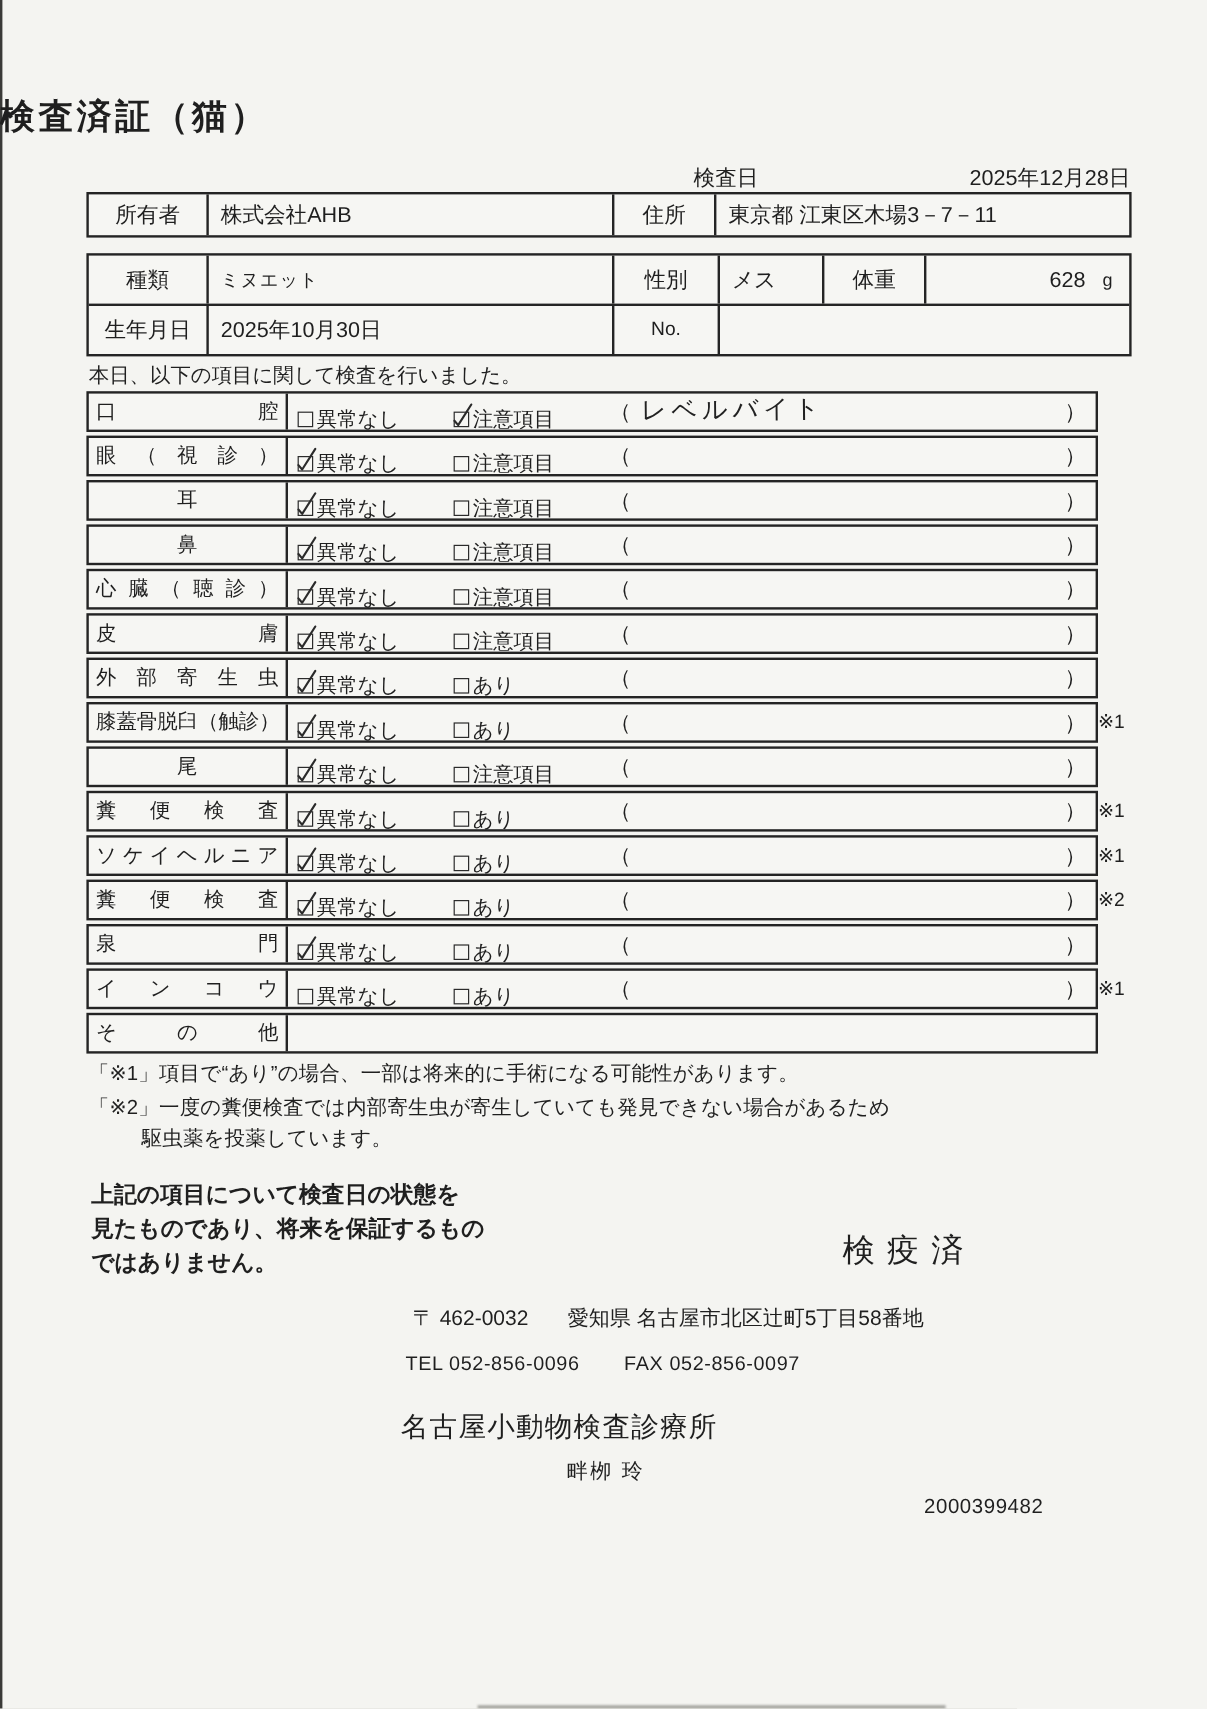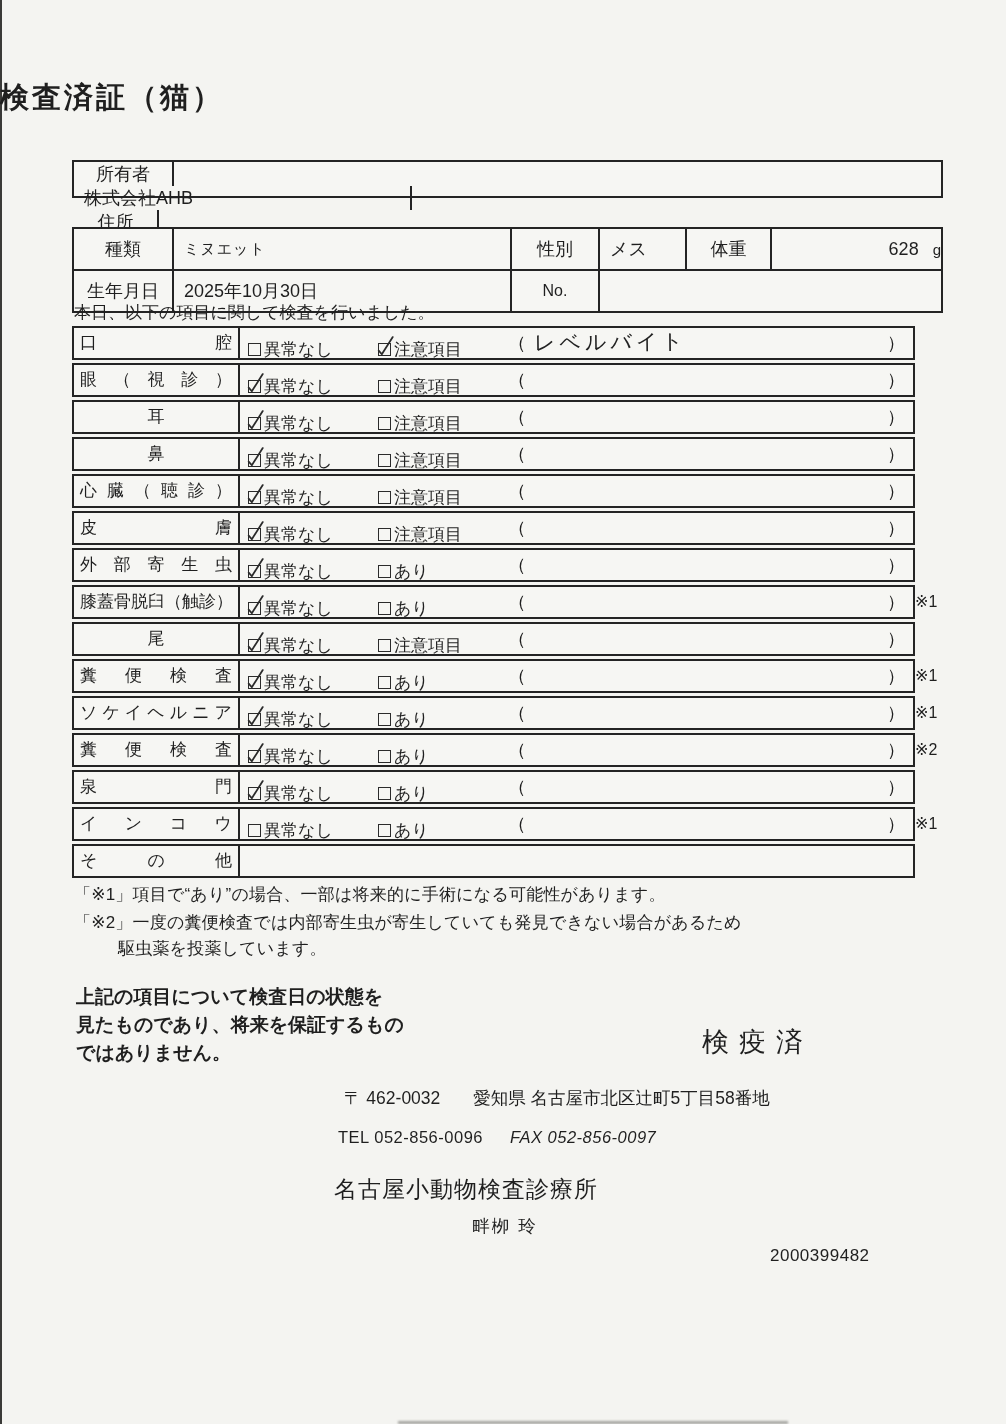--- a/index.html
+++ b/index.html
@@ -19,34 +19,34 @@
     position:absolute;top:78px;left:0;width:100%;
     text-align:left;font-size:29px;font-weight:600;letter-spacing:3px;margin:0;
   }
   .date-row{
     position:absolute;top:136px;left:578px;right:64px;
     display:flex;justify-content:space-between;font-size:18px;
   }
 
   .hdr-table{
     position:absolute;left:72px;width:871px;
-    border:2px solid #242424;box-sizing:border-box;background:#f6f6f3;flex-direction:column;
+    border:2px solid #242424;box-sizing:border-box;background:#f6f6f3;
   }
   .owner-table{top:160px;height:38px;display:flex;}
-  .animal-table{top:211px;height:86px;display:flex;flex-direction:column;margin-top:16px;}
+  .animal-table{top:211px;height:86px;display:flex;flex-direction:column;}
   .tr{display:flex;flex:1;}
   .tr.top{border-bottom:2px solid #242424;}
   .cell{display:flex;align-items:center;box-sizing:border-box;font-size:18px;}
   .cell.lab{justify-content:center;}
   .bR{border-right:2px solid #242424;}
   .w100{width:100px;} .w338{width:338px;} .w85{width:85px;} .w88{width:88px;} .w87{width:87px;}
   .fill{flex:1;}
   .pl{padding-left:10px;}
   .breed-val{font-size:15px;letter-spacing:1px;}
-  .weight-cell{justify-content:flex-end;}
+  .weight-cell{justify-content:flex-end;padding-right:14px;}
   .weight-unit{font-size:15px;margin-left:14px;}
   .no-label{font-size:16px;}
   .no-val{font-size:19px;letter-spacing:.5px;}
 
   .intro{position:absolute;top:301px;left:74px;font-size:17px;}
 
   .exam-table{position:absolute;top:326px;left:72px;width:843px;}
   .exam-row{
     height:34px;margin-bottom:3px;border:2px solid #242424;
     display:flex;box-sizing:border-box;position:relative;background:#f6f6f3;
@@ -75,34 +75,38 @@
   .fnote1{top:883px;left:74px;}
   .fnote2a{top:911px;left:74px;}
   .fnote2b{top:937px;left:118px;}
 
   .disclaimer{position:absolute;top:983px;left:76px;font-size:19px;font-weight:600;line-height:28px;}
   .stamp{position:absolute;top:1024px;left:702px;font-size:27px;font-weight:500;letter-spacing:10px;}
 
   .postal-row{position:absolute;top:1086px;left:344px;font-size:17.5px;}
   .postal-row .addr{margin-left:28px;}
   .tel-row{position:absolute;top:1128px;left:338px;font-size:16.5px;letter-spacing:.5px;}
-  .tel-row .fax{margin-left:22px;font-style:italic;}
+  .tel-row .fax{margin-left:32px;}
   .clinic-name{position:absolute;top:1174px;left:334px;font-size:23px;letter-spacing:1px;}
   .vet-name{position:absolute;top:1214px;left:410px;width:190px;text-align:center;font-size:17.5px;letter-spacing:2px;}
   .serial{position:absolute;top:1246px;left:770px;font-size:17px;letter-spacing:.5px;}
 </style>
 </head>
 <body>
 
 <div class="page">
   <div class="scan-left-edge"></div>
   <div class="scan-bottom-smudge"></div>
 
   <h1 class="doc-title">検査済証（猫）</h1>
 
+  <div class="date-row">
+    <span>検査日</span>
+    <span>2025年12月28日</span>
+  </div>
 
   <div class="hdr-table owner-table">
     <div class="cell lab bR w100">所有者</div>
     <div class="cell pl bR w338">株式会社AHB</div>
     <div class="cell lab bR w85">住所</div>
     <div class="cell pl fill">東京都 江東区木場3－7－11</div>
   </div>
 
   <div class="hdr-table animal-table">
     <div class="tr top">

